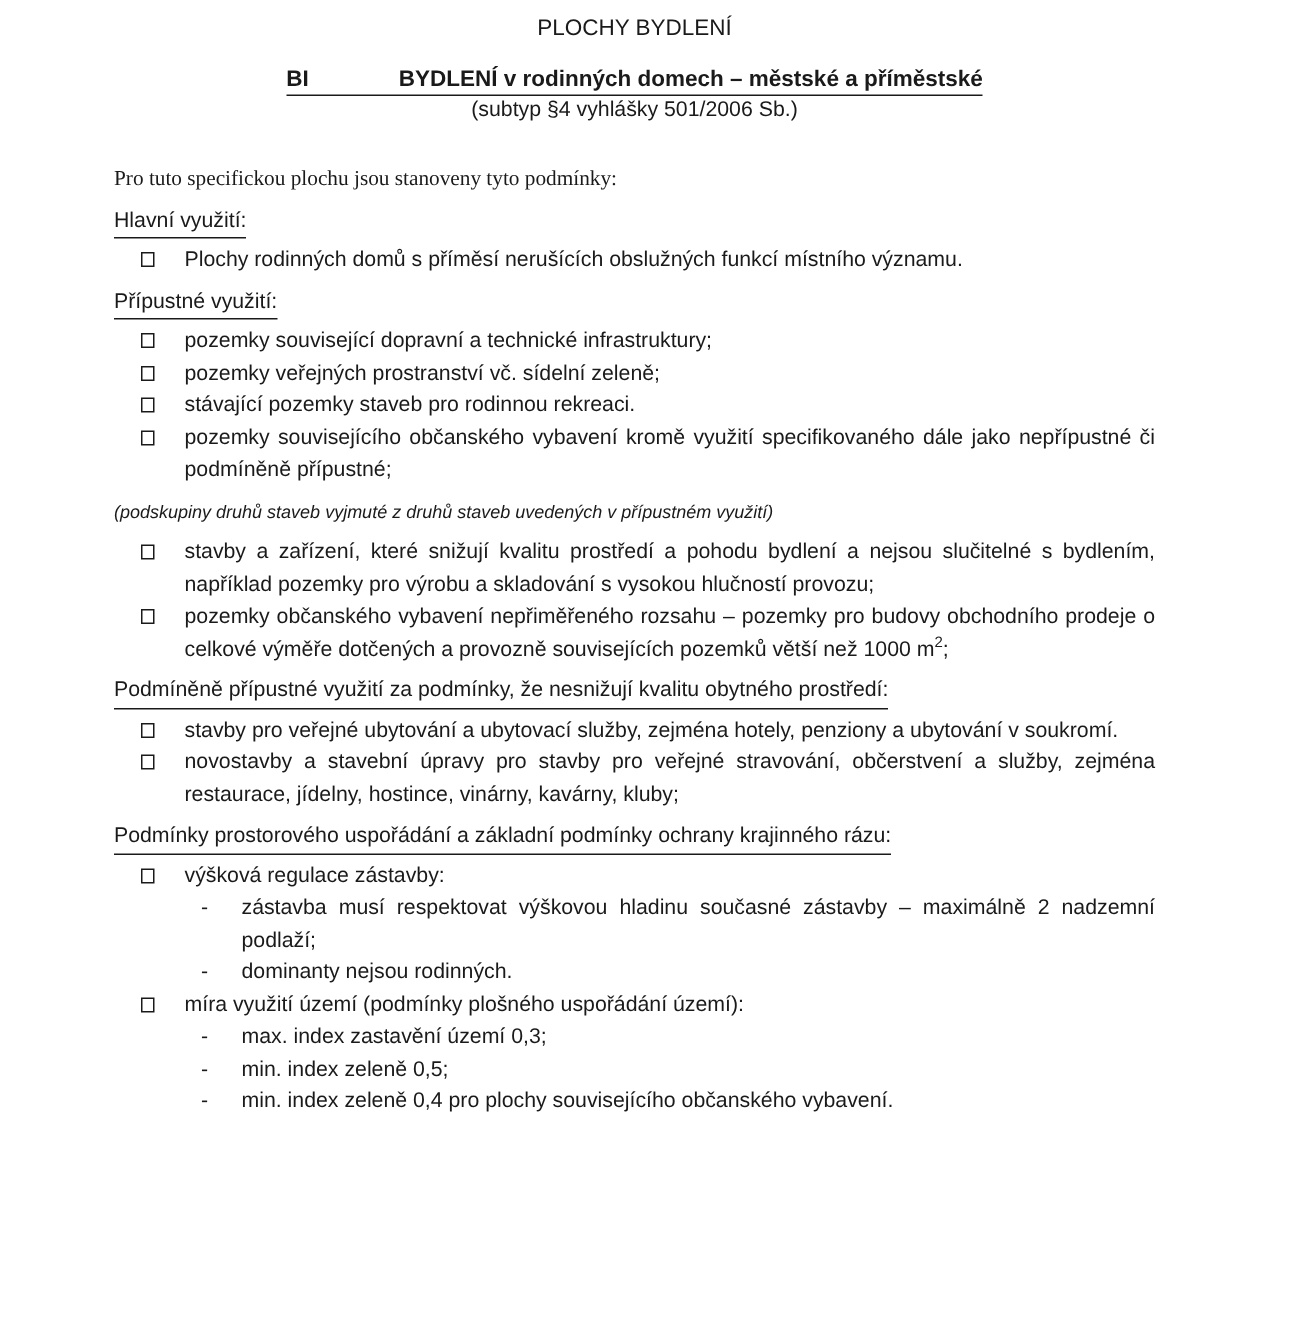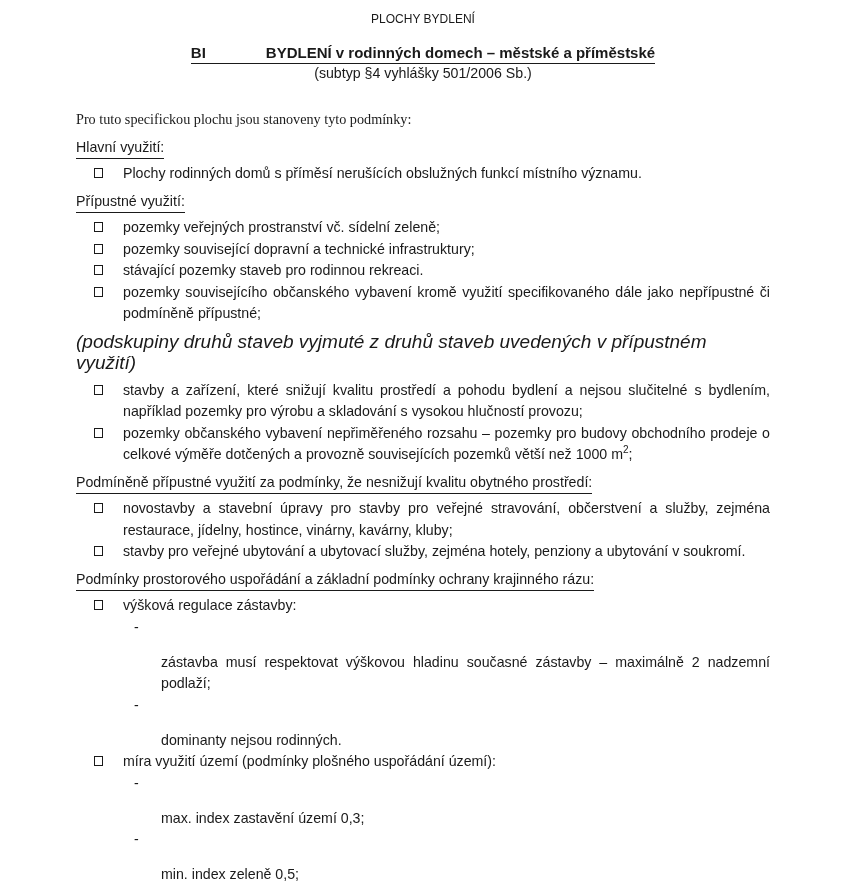--- a/index.html
+++ b/index.html
@@ -17,21 +17,21 @@
     overflow: hidden;
   }
   .page {
     box-sizing: border-box;
     width: 864px;
     height: 894px;
     padding: 10px 94px 0 76px;
   }
   .doc-title {
     text-align: center;
-    font-size: 12px;
+    font-size: 15px;
     line-height: 18px;
     margin: 0;
   }
   .zone-line {
     text-align: center;
     margin-top: 16px;
     font-size: 15px;
     line-height: 18px;
     font-weight: bold;
   }
@@ -58,21 +58,21 @@
   .section-heading {
     margin: 6px 0 4px 0;
   }
   .section-heading .u {
     display: inline-block;
     border-bottom: 1.3px solid #1a1a1a;
     padding-bottom: 0px;
   }
   .note {
     font-style: italic;
-    font-size: 19px;
+    font-size: 12px;
     margin: 6px 0 6px 0;
   }
   .bullet-row {
     display: flex;
     margin-left: 18px;
   }
   .marker-col {
     flex: 0 0 29px;
     padding-top: 5px;
   }
@@ -93,21 +93,20 @@
   .dash-row {
     display: flex;
     margin-left: 58px;
   }
   .dash-col {
     flex: 0 0 27px;
   }
   .dash-text {
     flex: 1 1 auto;
     min-width: 0;
-    margin-top: 35px;
   }
   sup {
     font-size: 10px;
     line-height: 0;
     vertical-align: super;
   }
 </style>
 </head>
 <body>
 
@@ -133,32 +132,32 @@
     <span class="bullet-text">Plochy rodinných domů s příměsí nerušících obslužných funkcí místního významu.</span>
   </div>
 
   <div class="section-heading">
     <span class="u">Přípustné využití:</span>
   </div>
   <div class="bullet-row">
     <span class="marker-col">
         <span class="sq"></span>
       </span>
+    <span class="bullet-text">pozemky související dopravní a technické infrastruktury;</span>
+  </div>
+  <div class="bullet-row">
+    <span class="marker-col">
+        <span class="sq"></span>
+      </span>
     <span class="bullet-text">pozemky veřejných prostranství vč. sídelní zeleně;</span>
   </div>
   <div class="bullet-row">
     <span class="marker-col">
         <span class="sq"></span>
       </span>
-    <span class="bullet-text">pozemky související dopravní a technické infrastruktury;</span>
-  </div>
-  <div class="bullet-row">
-    <span class="marker-col">
-        <span class="sq"></span>
-      </span>
     <span class="bullet-text">stávající pozemky staveb pro rodinnou rekreaci.</span>
   </div>
   <div class="bullet-row">
     <span class="marker-col">
         <span class="sq"></span>
       </span>
     <span class="bullet-text justify">pozemky souvisejícího občanského vybavení kromě využití specifikovaného dále jako nepřípustné či podmíněně přípustné;</span>
   </div>
 
   <div class="note">(podskupiny druhů staveb vyjmuté z druhů staveb uvedených v přípustném využití)</div>
@@ -175,28 +174,28 @@
     <span class="bullet-text justify"><span>pozemky občanského vybavení nepřiměřeného rozsahu – pozemky pro budovy obchodního prodeje o celkové výměře dotčených a provozně souvisejících pozemků větší než 1000 m</span><sup>2</sup><span>;</span></span>
   </div>
 
   <div class="section-heading">
     <span class="u">Podmíněně přípustné využití za podmínky, že nesnižují kvalitu obytného prostředí:</span>
   </div>
   <div class="bullet-row">
     <span class="marker-col">
         <span class="sq"></span>
       </span>
+    <span class="bullet-text justify">stavby pro veřejné ubytování a ubytovací služby, zejména hotely, penziony a ubytování v soukromí.</span>
+  </div>
+  <div class="bullet-row">
+    <span class="marker-col">
+        <span class="sq"></span>
+      </span>
     <span class="bullet-text justify">novostavby a stavební úpravy pro stavby pro veřejné stravování, občerstvení a služby, zejména restaurace, jídelny, hostince, vinárny, kavárny, kluby;</span>
   </div>
-  <div class="bullet-row">
-    <span class="marker-col">
-        <span class="sq"></span>
-      </span>
-    <span class="bullet-text justify">stavby pro veřejné ubytování a ubytovací služby, zejména hotely, penziony a ubytování v soukromí.</span>
-  </div>
 
   <div class="section-heading">
     <span class="u">Podmínky prostorového uspořádání a základní podmínky ochrany krajinného rázu:</span>
   </div>
   <div class="bullet-row">
     <span class="marker-col">
         <span class="sq"></span>
       </span>
     <span class="bullet-text">výšková regulace zástavby:</span>
   </div>

